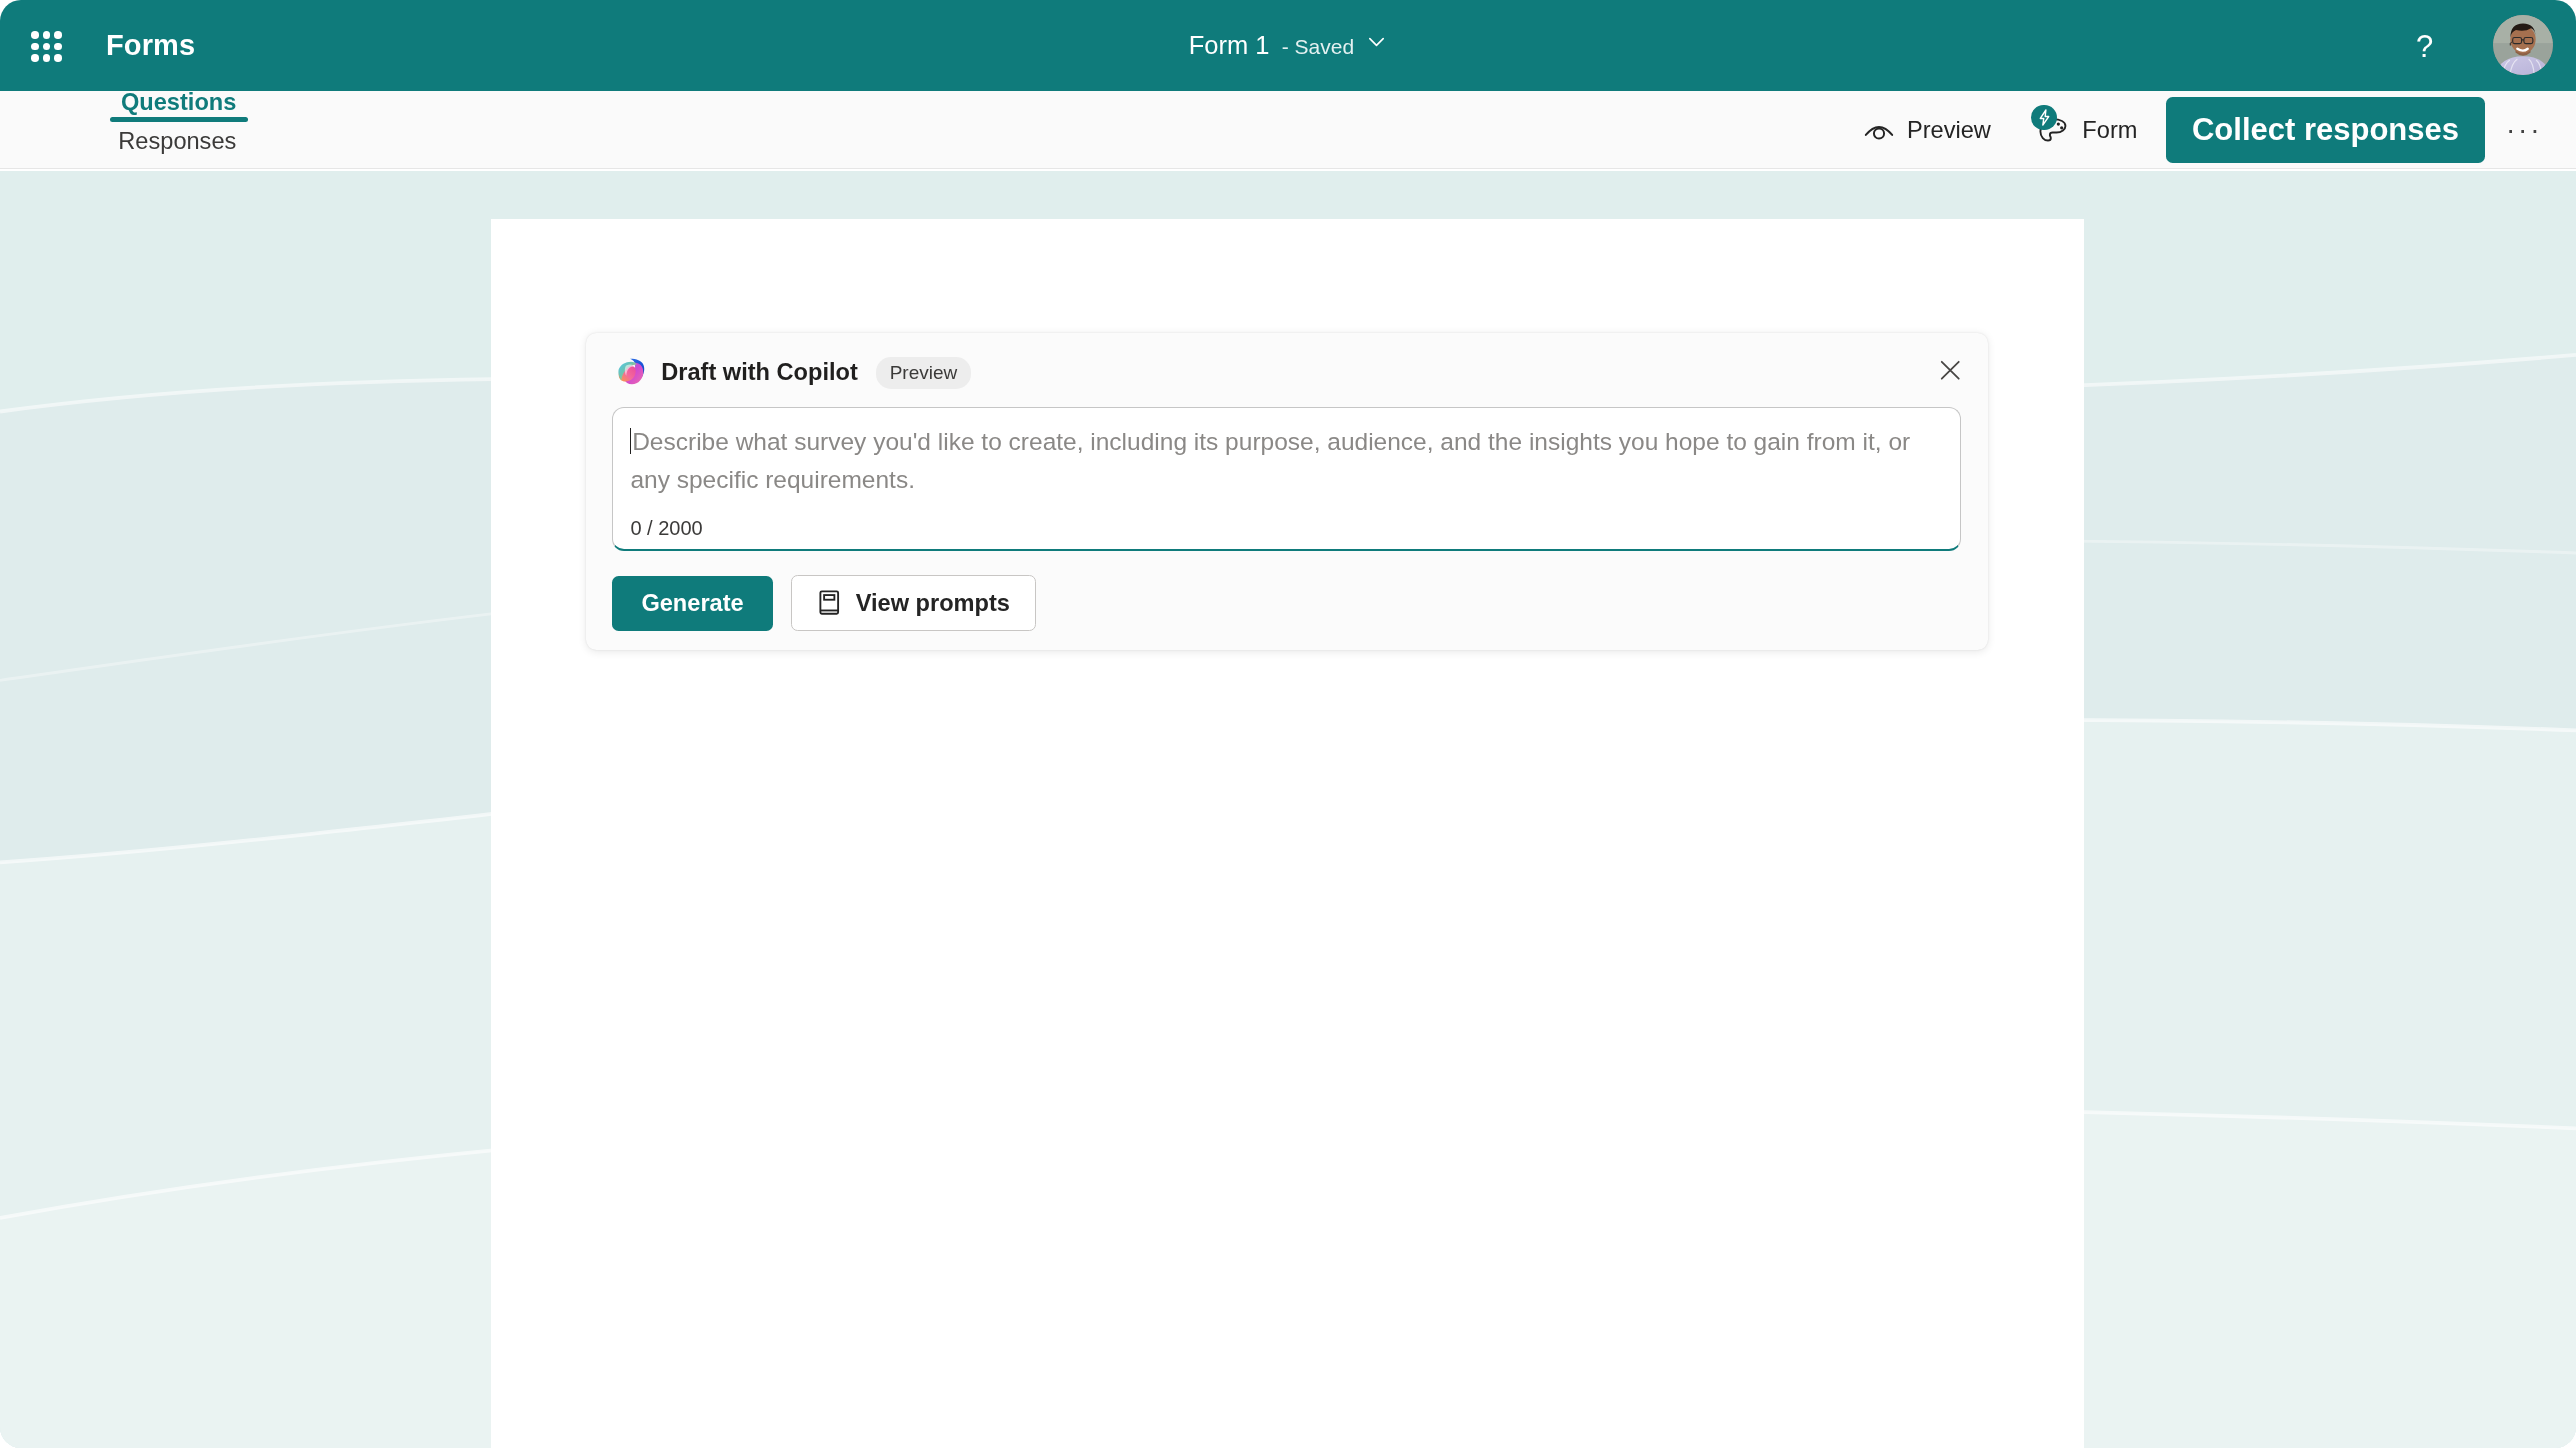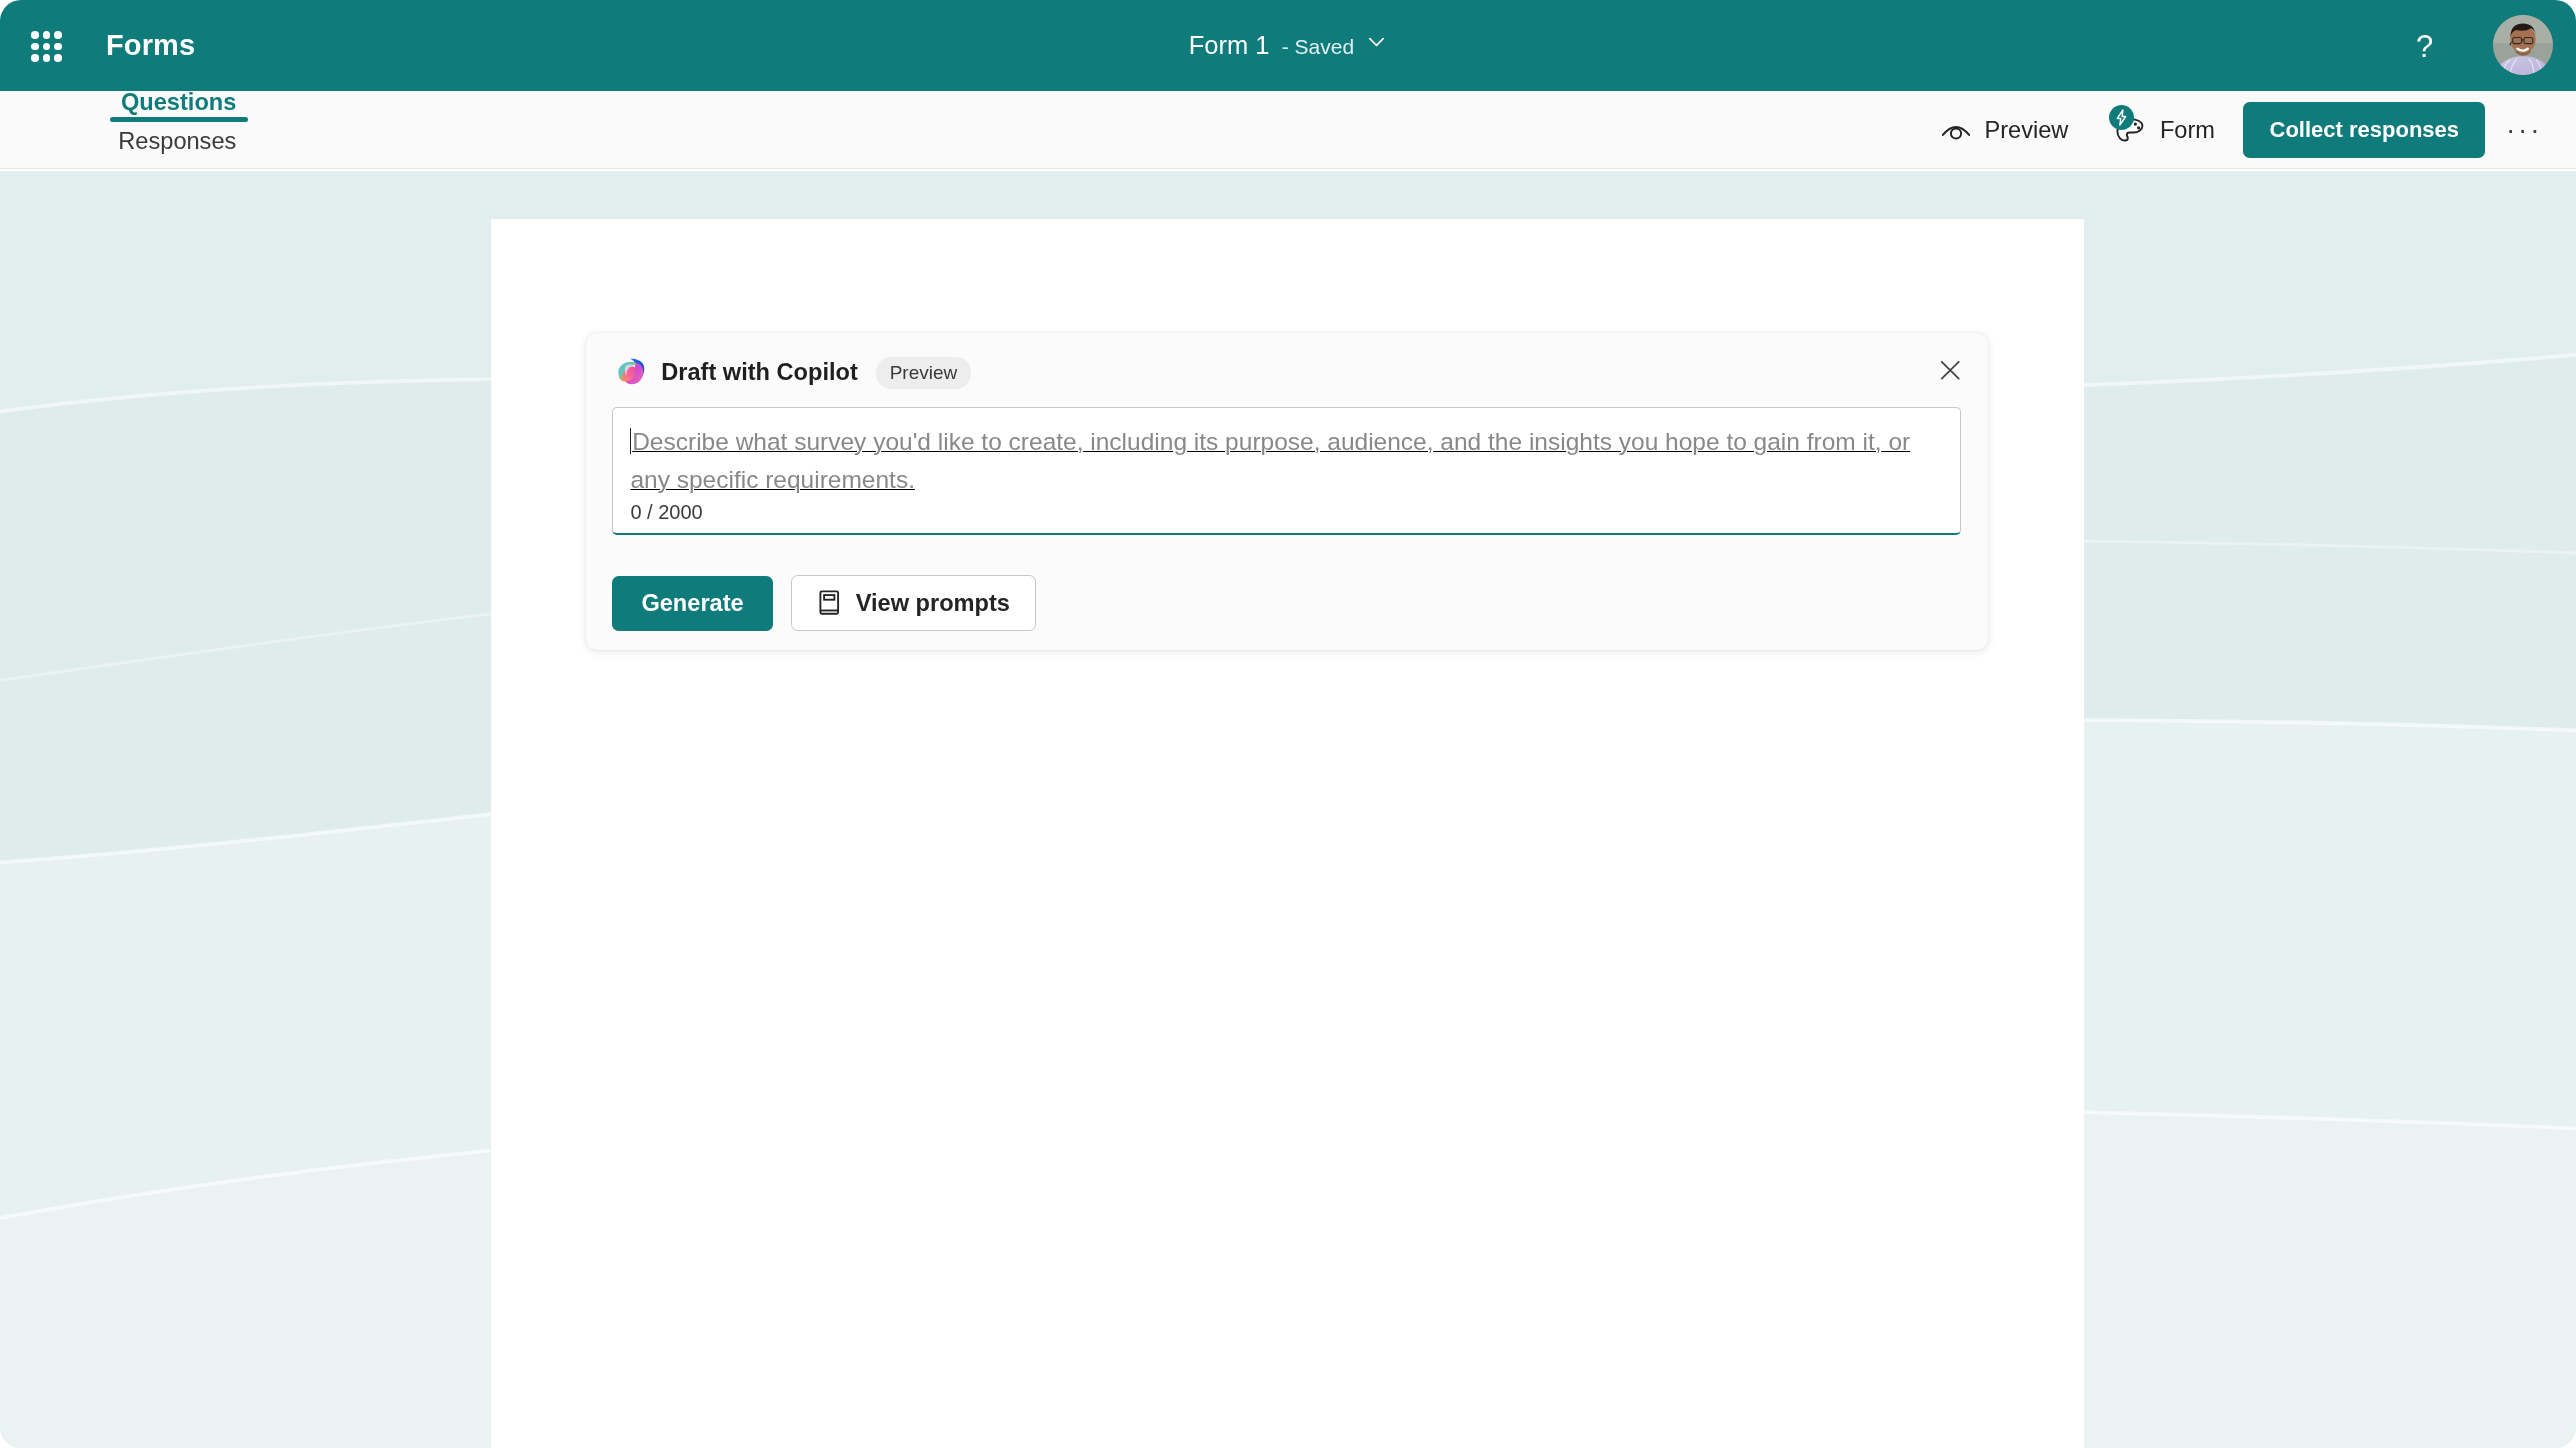--- a/index.html
+++ b/index.html
@@ -210,21 +210,21 @@
     border-radius: 50%;
     background: #0f7b7b;
     display: flex;
     align-items: center;
     justify-content: center;
   }
 
   .collect-btn {
     background: #0f7b7b;
     color: #ffffff;
-    font-size: 22px;
+    font-size: 31px;
     font-weight: 600;
     border: none;
     border-radius: 6.6px;
     padding: 15px 26.4px;
     cursor: pointer;
     font-family: "Liberation Sans", sans-serif;
     white-space: nowrap;
   }
 
   .more-btn {
@@ -311,28 +311,27 @@
     border-radius: 5.7px;
     cursor: pointer;
   }
   .cp-close svg { display: block; }
 
   .cp-inputbox {
     position: absolute;
     left: 26.4px;
     top: 74px;
     width: 1349px;
-    height: 128px;
+    height: 144px;
     background: #ffffff;
     border: 0.9px solid #c6c6c6;
     border-bottom: 2.8px solid #0f7b7b;
-    border-radius: 5px;
+    border-radius: 12px;
     padding: 15px 17px 9.4px 17px;
     cursor: text;
-    text-decoration: underline;
   }
   .cp-caret {
     display: inline-block;
     width: 0.9px;
     height: 25.5px;
     background: #201f1e;
     vertical-align: -3.8px;
     margin-right: 0.9px;
   }
   .cp-placeholder {

